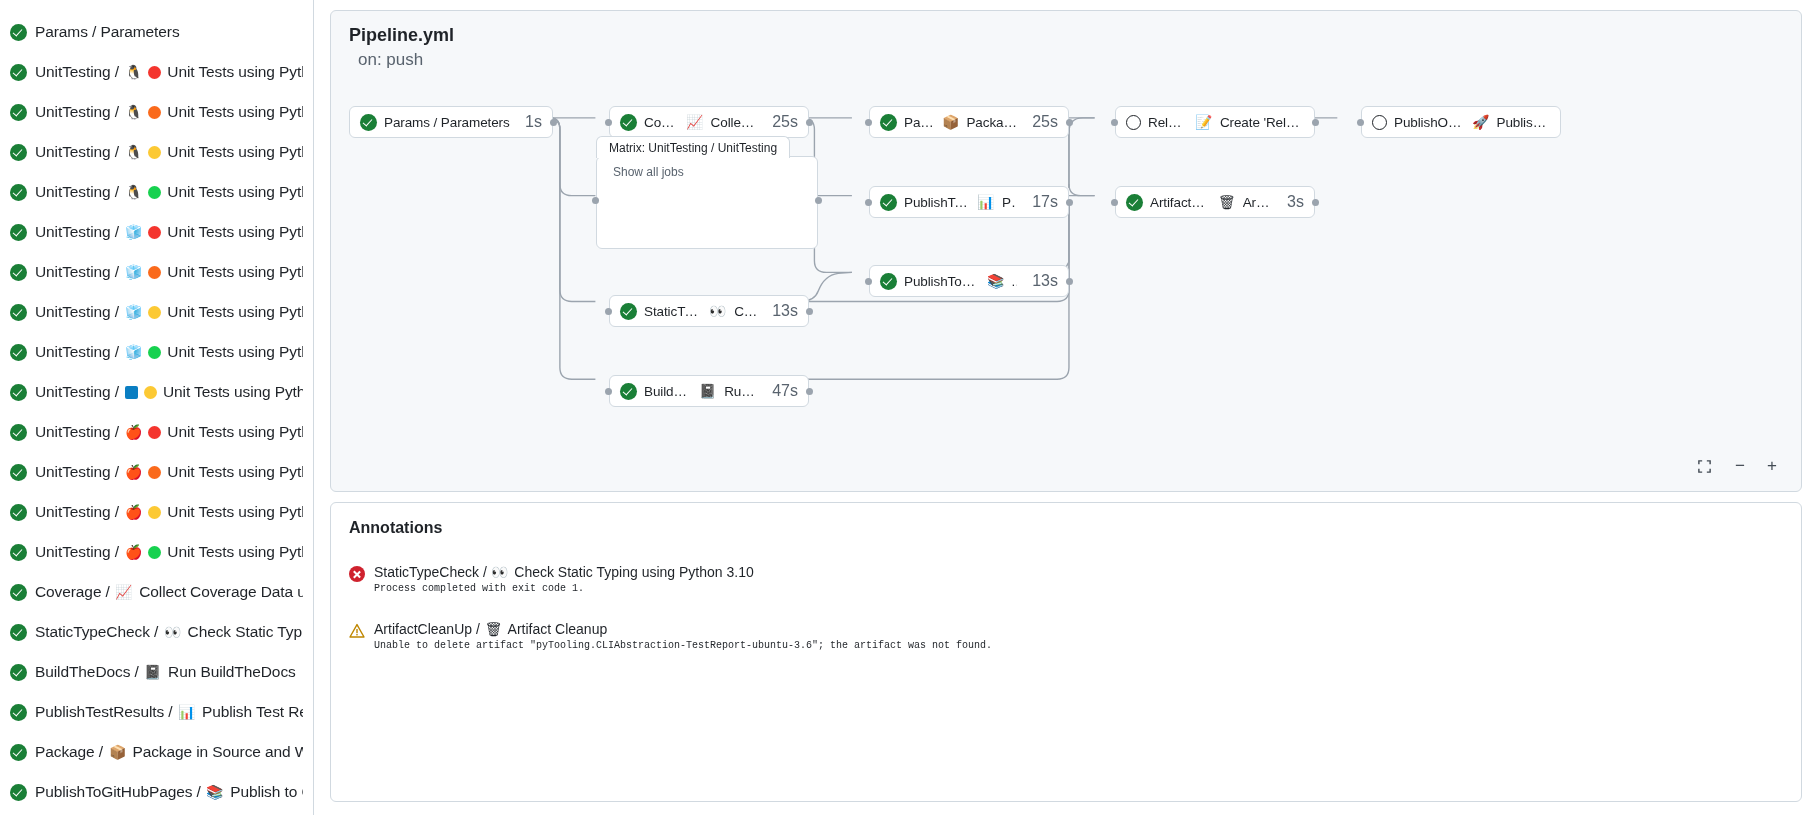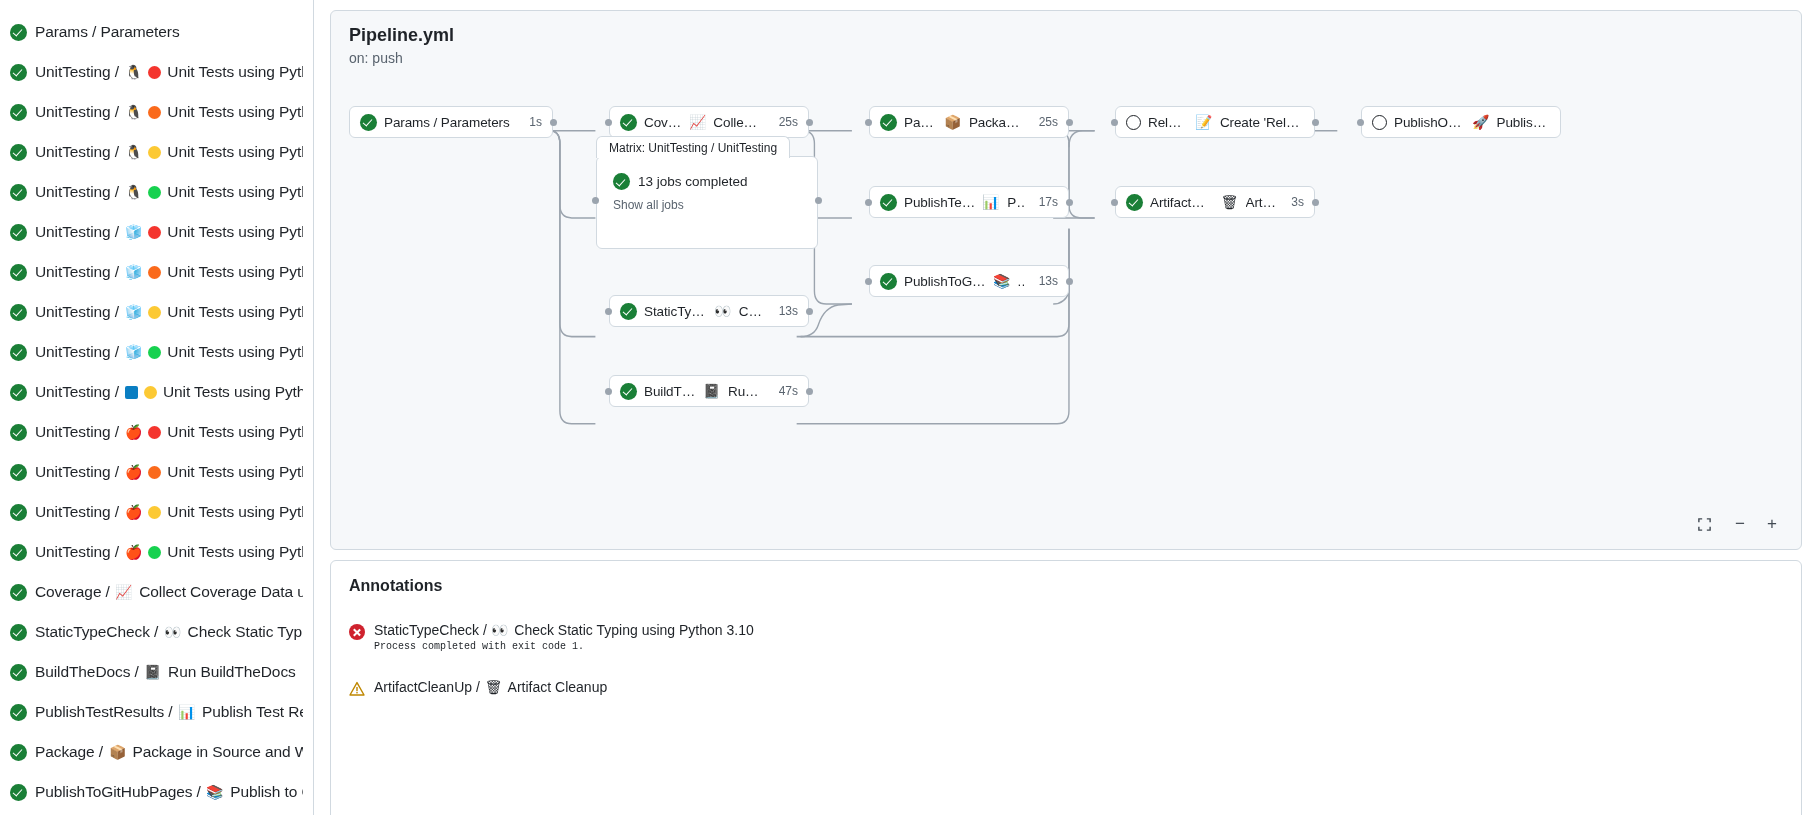--- a/index.html
+++ b/index.html
@@ -63,27 +63,27 @@
   }
   .panel {
     border: 1px solid #d1d9e0;
     border-radius: 6px;
     background: #f6f8fa;
   }
 
   
   #graph-panel {
     position: relative;
-    height: 540px;
+    height: 482px;
     margin-top: 2px;
     overflow: hidden;
   }
   #graph-head { padding: 14px 0 0 18px; }
   #wf-title { font-size: 18px; font-weight: 600; color: #1f2328; }
-  #wf-trigger { font-size: 14px; color: #59636e; margin-top: 4px; }
+  #wf-trigger { font-size: 17px; color: #59636e; margin-top: 4px; margin-left: 9px; }
 
   #canvas { position: absolute; inset: 0; }
   #wires { position: absolute; left: 0; top: 0; width: 100%; height: 100%; pointer-events: none; }
 
   .node {
     position: absolute;
     height: 32px;
     background: #ffffff;
     border: 1px solid #d1d9e0;
     border-radius: 6px;
@@ -92,21 +92,21 @@
     gap: 7px;
     font-size: 13.5px;
     white-space: nowrap;
     cursor: pointer;
     overflow: hidden;
   }
   .node .nlabel {
     overflow: hidden; text-overflow: ellipsis; white-space: nowrap;
     color: #1f2328; letter-spacing: -0.1px;
   }
-  .node .ndur { margin-left: auto; font-size: 12px; color: #59636e; padding-left: 8px; }
+  .node .ndur { margin-left: auto; font-size: 16px; color: #59636e; padding-left: 8px; }
 
   
   .pend {
     width: 15px; height: 15px; border-radius: 50%;
     border: 1.7px solid #1f2328; flex: 0 0 15px; background: #fff;
   }
 
   
   .port {
     position: absolute; width: 7px; height: 7px; border-radius: 50%;
@@ -410,24 +410,20 @@
             <span class="chk"></span>
             <span class="nlabel">Coverage / </span>
             <span class="emoji">📈</span>
             <span class="nlabel">Collect Cove...</span>
             <span class="ndur">25s</span>
           </div>
           <div class="port" style="left: 274px; top: 108px;"></div>
           <div class="port" style="left: 475px; top: 108px;"></div>
           <div class="matrix-box" style="left: 265px; top: 145px; width: 222px; height: 93px;">
             <div class="matrix-tab">Matrix: UnitTesting / UnitTesting</div>
-            <div class="matrix-row">
-              <span class="chk"></span>
-              <span>13 jobs completed</span>
-            </div>
             <div class="matrix-sub">Show all jobs</div>
           </div>
           <div class="port" style="left: 261px; top: 186px;"></div>
           <div class="port" style="left: 484px; top: 186px;"></div>
           <div class="node" style="left: 278px; top: 284px; width: 200px;">
             <span class="chk"></span>
             <span class="nlabel">StaticTypeCheck / </span>
             <span class="emoji">👀</span>
             <span class="nlabel">Chec...</span>
             <span class="ndur">13s</span>
@@ -530,19 +526,20 @@
                 <rect x="7.3" y="6" width="1.4" height="4.2" fill="#bf8700"></rect>
                 <rect x="7.3" y="11" width="1.4" height="1.4" fill="#bf8700"></rect>
               </svg>
        </span>
             <div class="ann-body">
        <div class="ann-head">
          <span>ArtifactCleanUp / </span>
          <span class="emoji">🗑</span>
          <span>Artifact Cleanup</span>
        </div>
+       <div class="ann-msg">Unable to delete artifact "pyTooling.CLIAbstraction-TestReport-ubuntu-3.6"; the artifact was not found.</div>
      </div>
           </div>
         </div>
     </div>
 
   </div>
 </div>
 
 </body></html>

